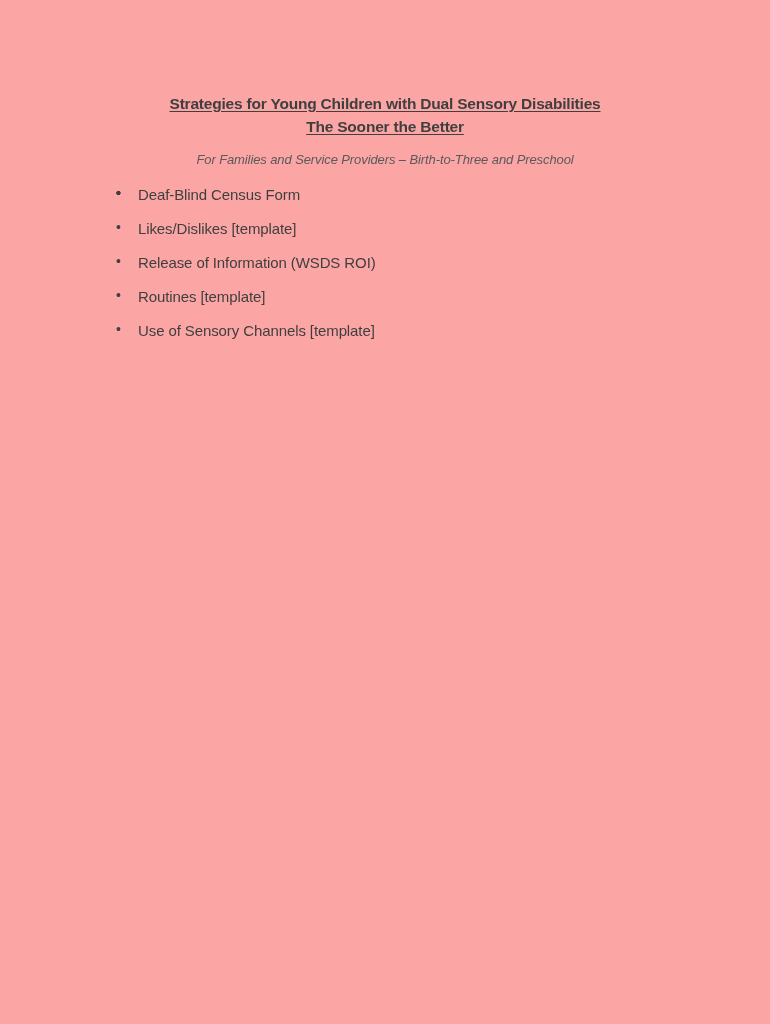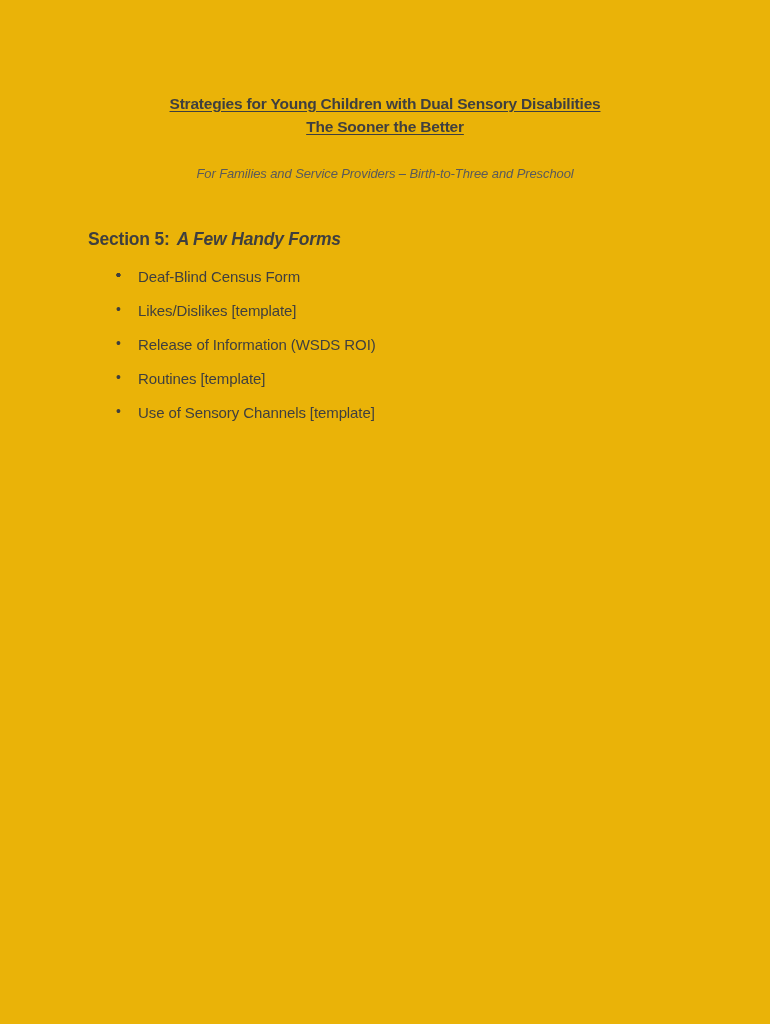--- a/index.html
+++ b/index.html
@@ -4,41 +4,41 @@
 <style>
   html, body {
     margin: 0;
     padding: 0;
     background: #ffffff;
   }
   .page {
     position: relative;
     width: 770px;
     height: 1024px;
-    background: #eab308;
+    background: #fca5a5;
     overflow: hidden;
     font-family: "Liberation Sans", sans-serif;
   }
   .doc-header {
     padding-top: 92px;
     text-align: center;
   }
   .doc-title {
     font-size: 15.5px;
     font-weight: bold;
     color: #3f3f3f;
     line-height: 23px;
     letter-spacing: -0.2px;
   }
   .doc-title .title-line {
     text-decoration: underline;
     text-underline-offset: 2px;
   }
   .doc-subtitle {
-    margin-top: 28px;
+    margin-top: 14px;
     font-size: 13px;
     font-style: italic;
     color: #5a5a5a;
     line-height: 16px;
     letter-spacing: -0.1px;
   }
   .section-heading {
     margin: 47px 0 0 88px;
     font-size: 17.5px;
     font-weight: bold;
@@ -81,23 +81,20 @@
 <div class="page">
 
   <div class="doc-header">
     <div class="doc-title">
       <div class="title-line">Strategies for Young Children with Dual Sensory Disabilities</div>
       <div class="title-line">The Sooner the Better</div>
     </div>
     <div class="doc-subtitle">For Families and Service Providers – Birth-to-Three and Preschool</div>
   </div>
 
-  <div class="section-heading">
-    <span>Section 5:</span><span class="section-name">A Few Handy Forms</span>
-  </div>
 
   <ul class="forms-list">
 
       <li>
         <span class="bullet">•</span>
       </li>
 
       <li>
         <span class="bullet">•</span>
       </li>

